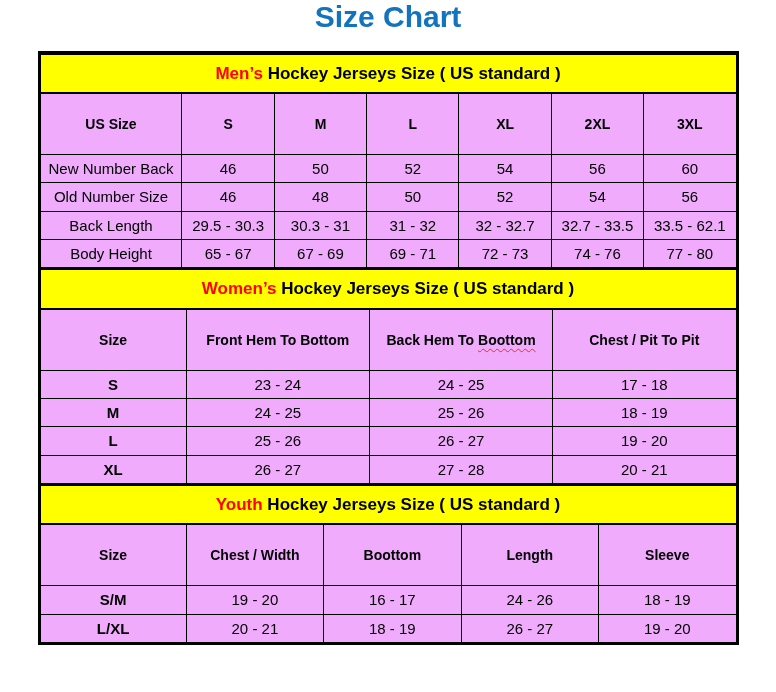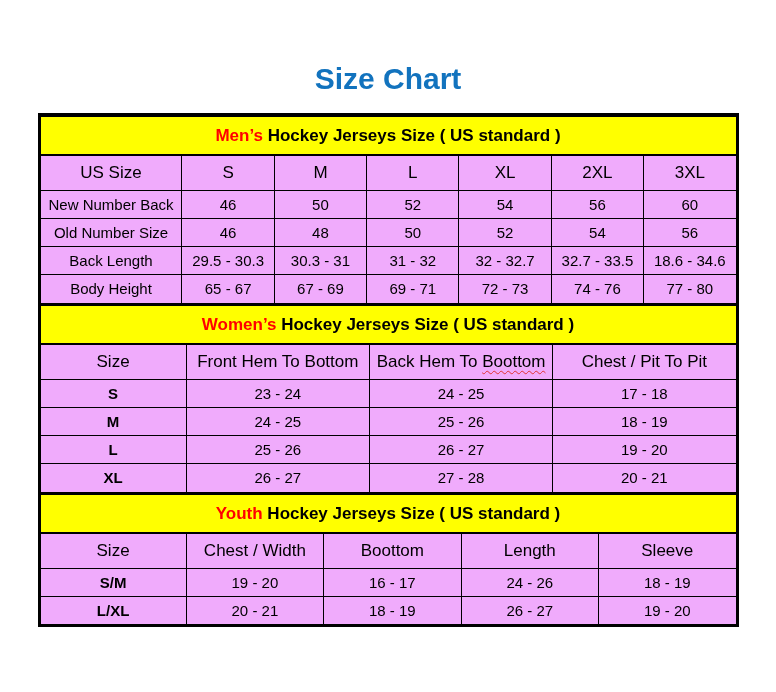--- a/index.html
+++ b/index.html
@@ -1,41 +1,41 @@
 <!DOCTYPE html>
 <html><head>
 <meta charset="utf-8">
 <style>
   html, body { margin: 0; padding: 0; }
   .page {
     width: 776px; height: 692px; background: #ffffff; overflow: hidden;
     font-family: "Liberation Sans", sans-serif; color: #000;
   }
   .title {
-    margin: 0; padding-top: 62px; text-align: center;
+    margin: 0; text-align: center;
     font-size: 30px; line-height: 1.15; font-weight: bold; color: #1273BE;
     letter-spacing: 0px;
   }
   .chart {
     width: 697px; margin: 16px auto 0; border: 2px solid #000; background: #f0abfc;
   }
   table { width: 100%; border-collapse: collapse; table-layout: fixed; }
   td, th {
     border: 1.5px solid #000; text-align: center; vertical-align: middle;
     font-size: 15px; line-height: 1.15; padding: 5px 2px; color: #000;
     overflow: hidden; white-space: nowrap;
   }
   
   .band td {
     background: #FFFF00; font-weight: bold; font-size: 17px;
     padding: 9px 4px; border-top-width: 2px; border-bottom-width: 2px;
   }
   .accent { color: #FF0000; }
   
-  .cols th { font-weight: normal; font-size: 17px; padding: 7px 2px; }
+  .cols th { font-weight: bold; font-size: 14px; padding: 22px 2px; }
   
   th.lbl { font-weight: normal; }
   th.lbl-b { font-weight: bold; }
   
   .sec-men  col.c-label { width: 20.4%; }
   .sec-men  col.c-data  { width: 13.266%; }
   .sec-wom  col.c-label { width: 21.0%; }
   .sec-wom  col.c-data  { width: 26.333%; }
   .sec-you  col.c-label { width: 21.0%; }
   .sec-you  col.c-data  { width: 19.75%; }
@@ -97,21 +97,21 @@
           <td>54</td>
           <td>56</td>
         </tr>
         <tr>
           <th class="lbl">Back Length</th>
           <td>29.5 - 30.3</td>
           <td>30.3 - 31</td>
           <td>31 - 32</td>
           <td>32 - 32.7</td>
           <td>32.7 - 33.5</td>
-          <td>18.6 - 34.6</td>
+          <td>33.5 - 62.1</td>
         </tr>
         <tr>
           <th class="lbl">Body Height</th>
           <td>65 - 67</td>
           <td>67 - 69</td>
           <td>69 - 71</td>
           <td>72 - 73</td>
           <td>74 - 76</td>
           <td>77 - 80</td>
         </tr>

